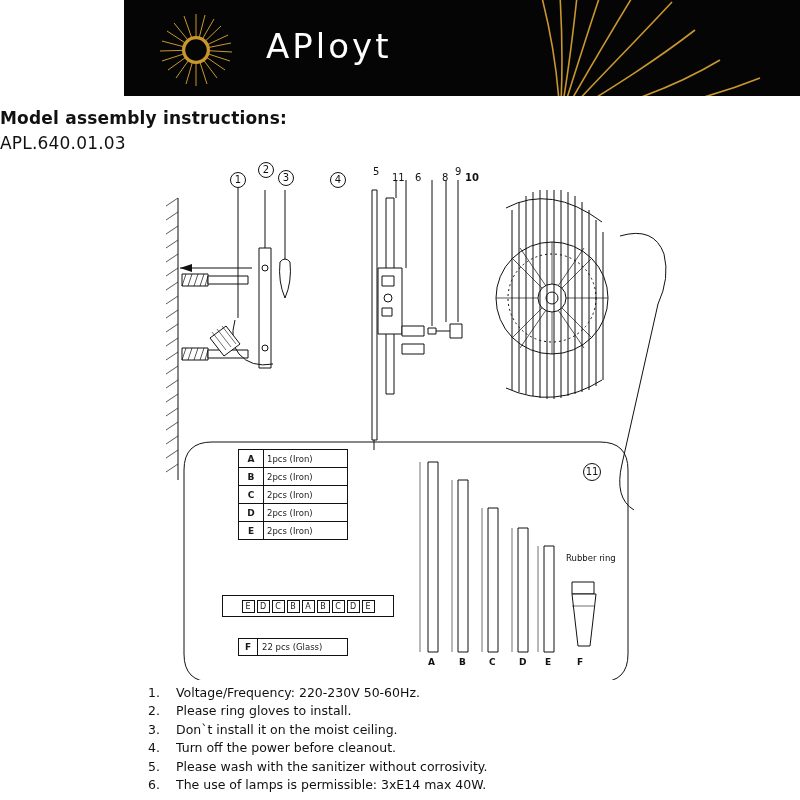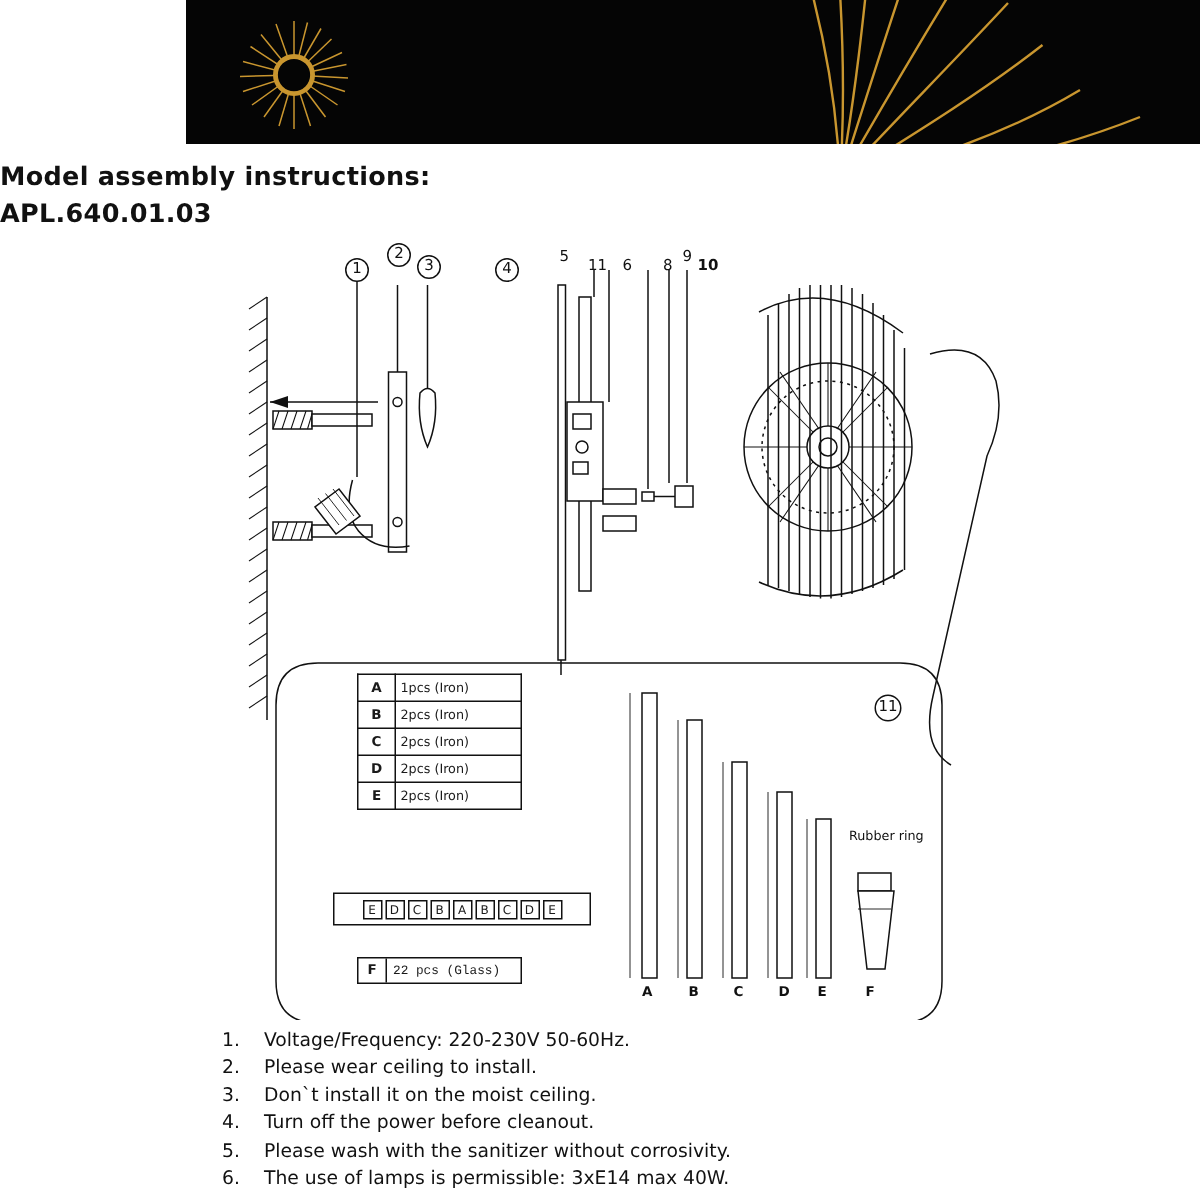--- a/index.html
+++ b/index.html
@@ -66,21 +66,21 @@
     text-align: left;
   }
   .title-main {
     font-size: 17px;
     font-weight: bold;
     color: #111;
     letter-spacing: .2px;
   }
   .title-sub {
     font-size: 17px;
-    font-weight: bold;
+    font-weight: normal;
     color: #111;
     margin-top: 5px;
     letter-spacing: .2px;
   }
 
   
   .diagram {
     position: absolute;
     left: 120px;
     top: 150px;
@@ -165,21 +165,20 @@
     border-right: 1px solid #111;
     text-align: center;
     font-weight: bold;
     font-size: 9px;
     line-height: 16px;
   }
   .glass-row .desc {
     flex: 1;
     line-height: 16px;
     padding-left: 4px;
-    font-family: Liberation Mono, monospace;
   }
 
   .rubber-label {
     position: absolute;
     left: 566px;
     top: 553px;
     font-size: 8.5px;
     color: #111;
   }
 
@@ -244,20 +243,21 @@
           <line x1="40" y1="40" x2="4" y2="41"></line>
             <line x1="40" y1="40" x2="6" y2="31"></line>
           <line x1="40" y1="40" x2="11" y2="21"></line>
             <line x1="40" y1="40" x2="18" y2="13"></line>
           <line x1="40" y1="40" x2="28" y2="6"></line>
         </g>
         <circle cx="40" cy="40" r="12" fill="#050505"></circle>
         <circle cx="40" cy="40" r="12" fill="none" stroke="#c9962f" stroke-width="2.5"></circle>
       </svg>
     </div>
+    <div class="brand">APloyt</div>
     <div class="fan">
       <svg width="300" height="230" viewBox="0 0 300 230">
         <g stroke="#c9962f" stroke-width="1.6" fill="none">
           <path d="M40 230 C 90 220 150 200 200 170"></path>
           <path d="M40 230 C 80 205 130 175 175 140"></path>
           <path d="M40 230 C 72 195 112 155 152 112"></path>
           <path d="M40 230 C 64 188 92 140 124 88"></path>
           <path d="M40 230 C 56 180 72 128 92 70"></path>
           <path d="M40 230 C 50 176 56 120 62 58"></path>
           <path d="M40 230 C 44 172 42 116 36 54"></path>
@@ -500,21 +500,21 @@
   <div class="letter-label" style="left:545px; top:657px;">E</div>
   <div class="letter-label" style="left:577px; top:657px;">F</div>
 
   <div class="instructions">
     <div class="row">
       <div class="idx">1.</div>
       <div class="txt">Voltage/Frequency: 220-230V 50-60Hz.</div>
     </div>
     <div class="row">
       <div class="idx">2.</div>
-      <div class="txt">Please wear ceiling to install.</div>
+      <div class="txt">Please ring gloves to install.</div>
     </div>
     <div class="row">
       <div class="idx">3.</div>
       <div class="txt">Don`t install it on the moist ceiling.</div>
     </div>
     <div class="row">
       <div class="idx">4.</div>
       <div class="txt">Turn off the power before cleanout.</div>
     </div>
     <div class="row">

